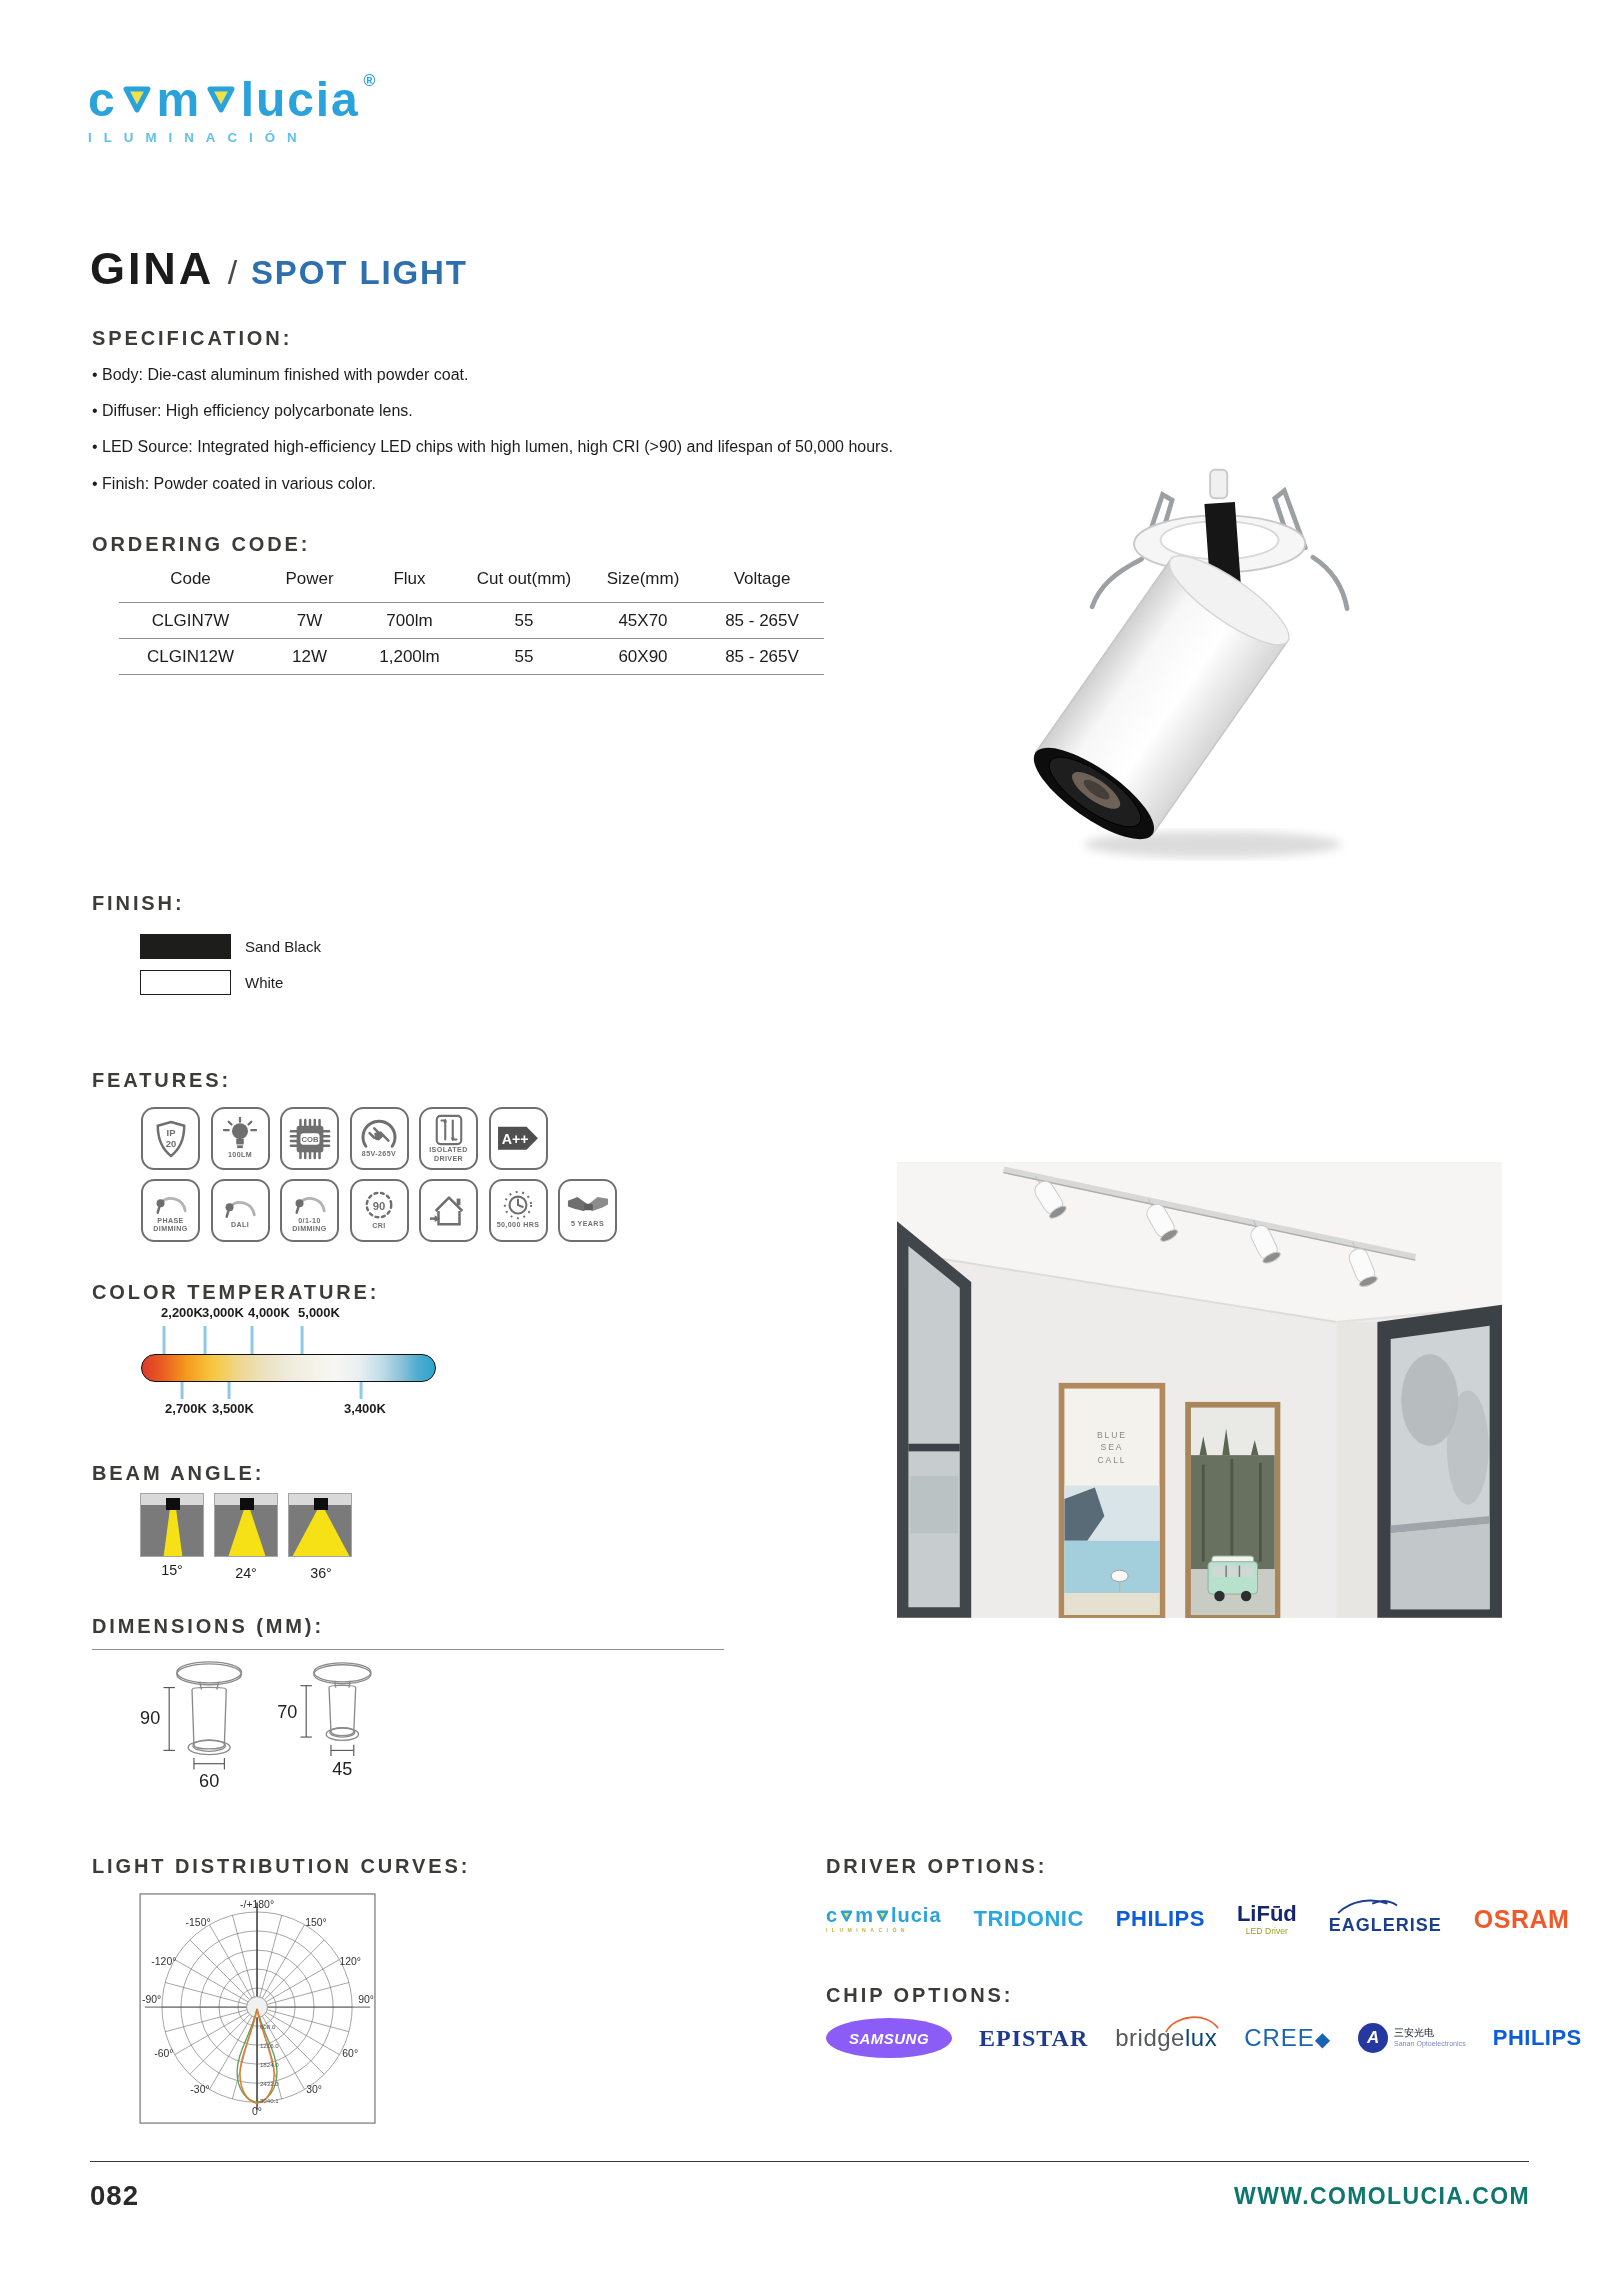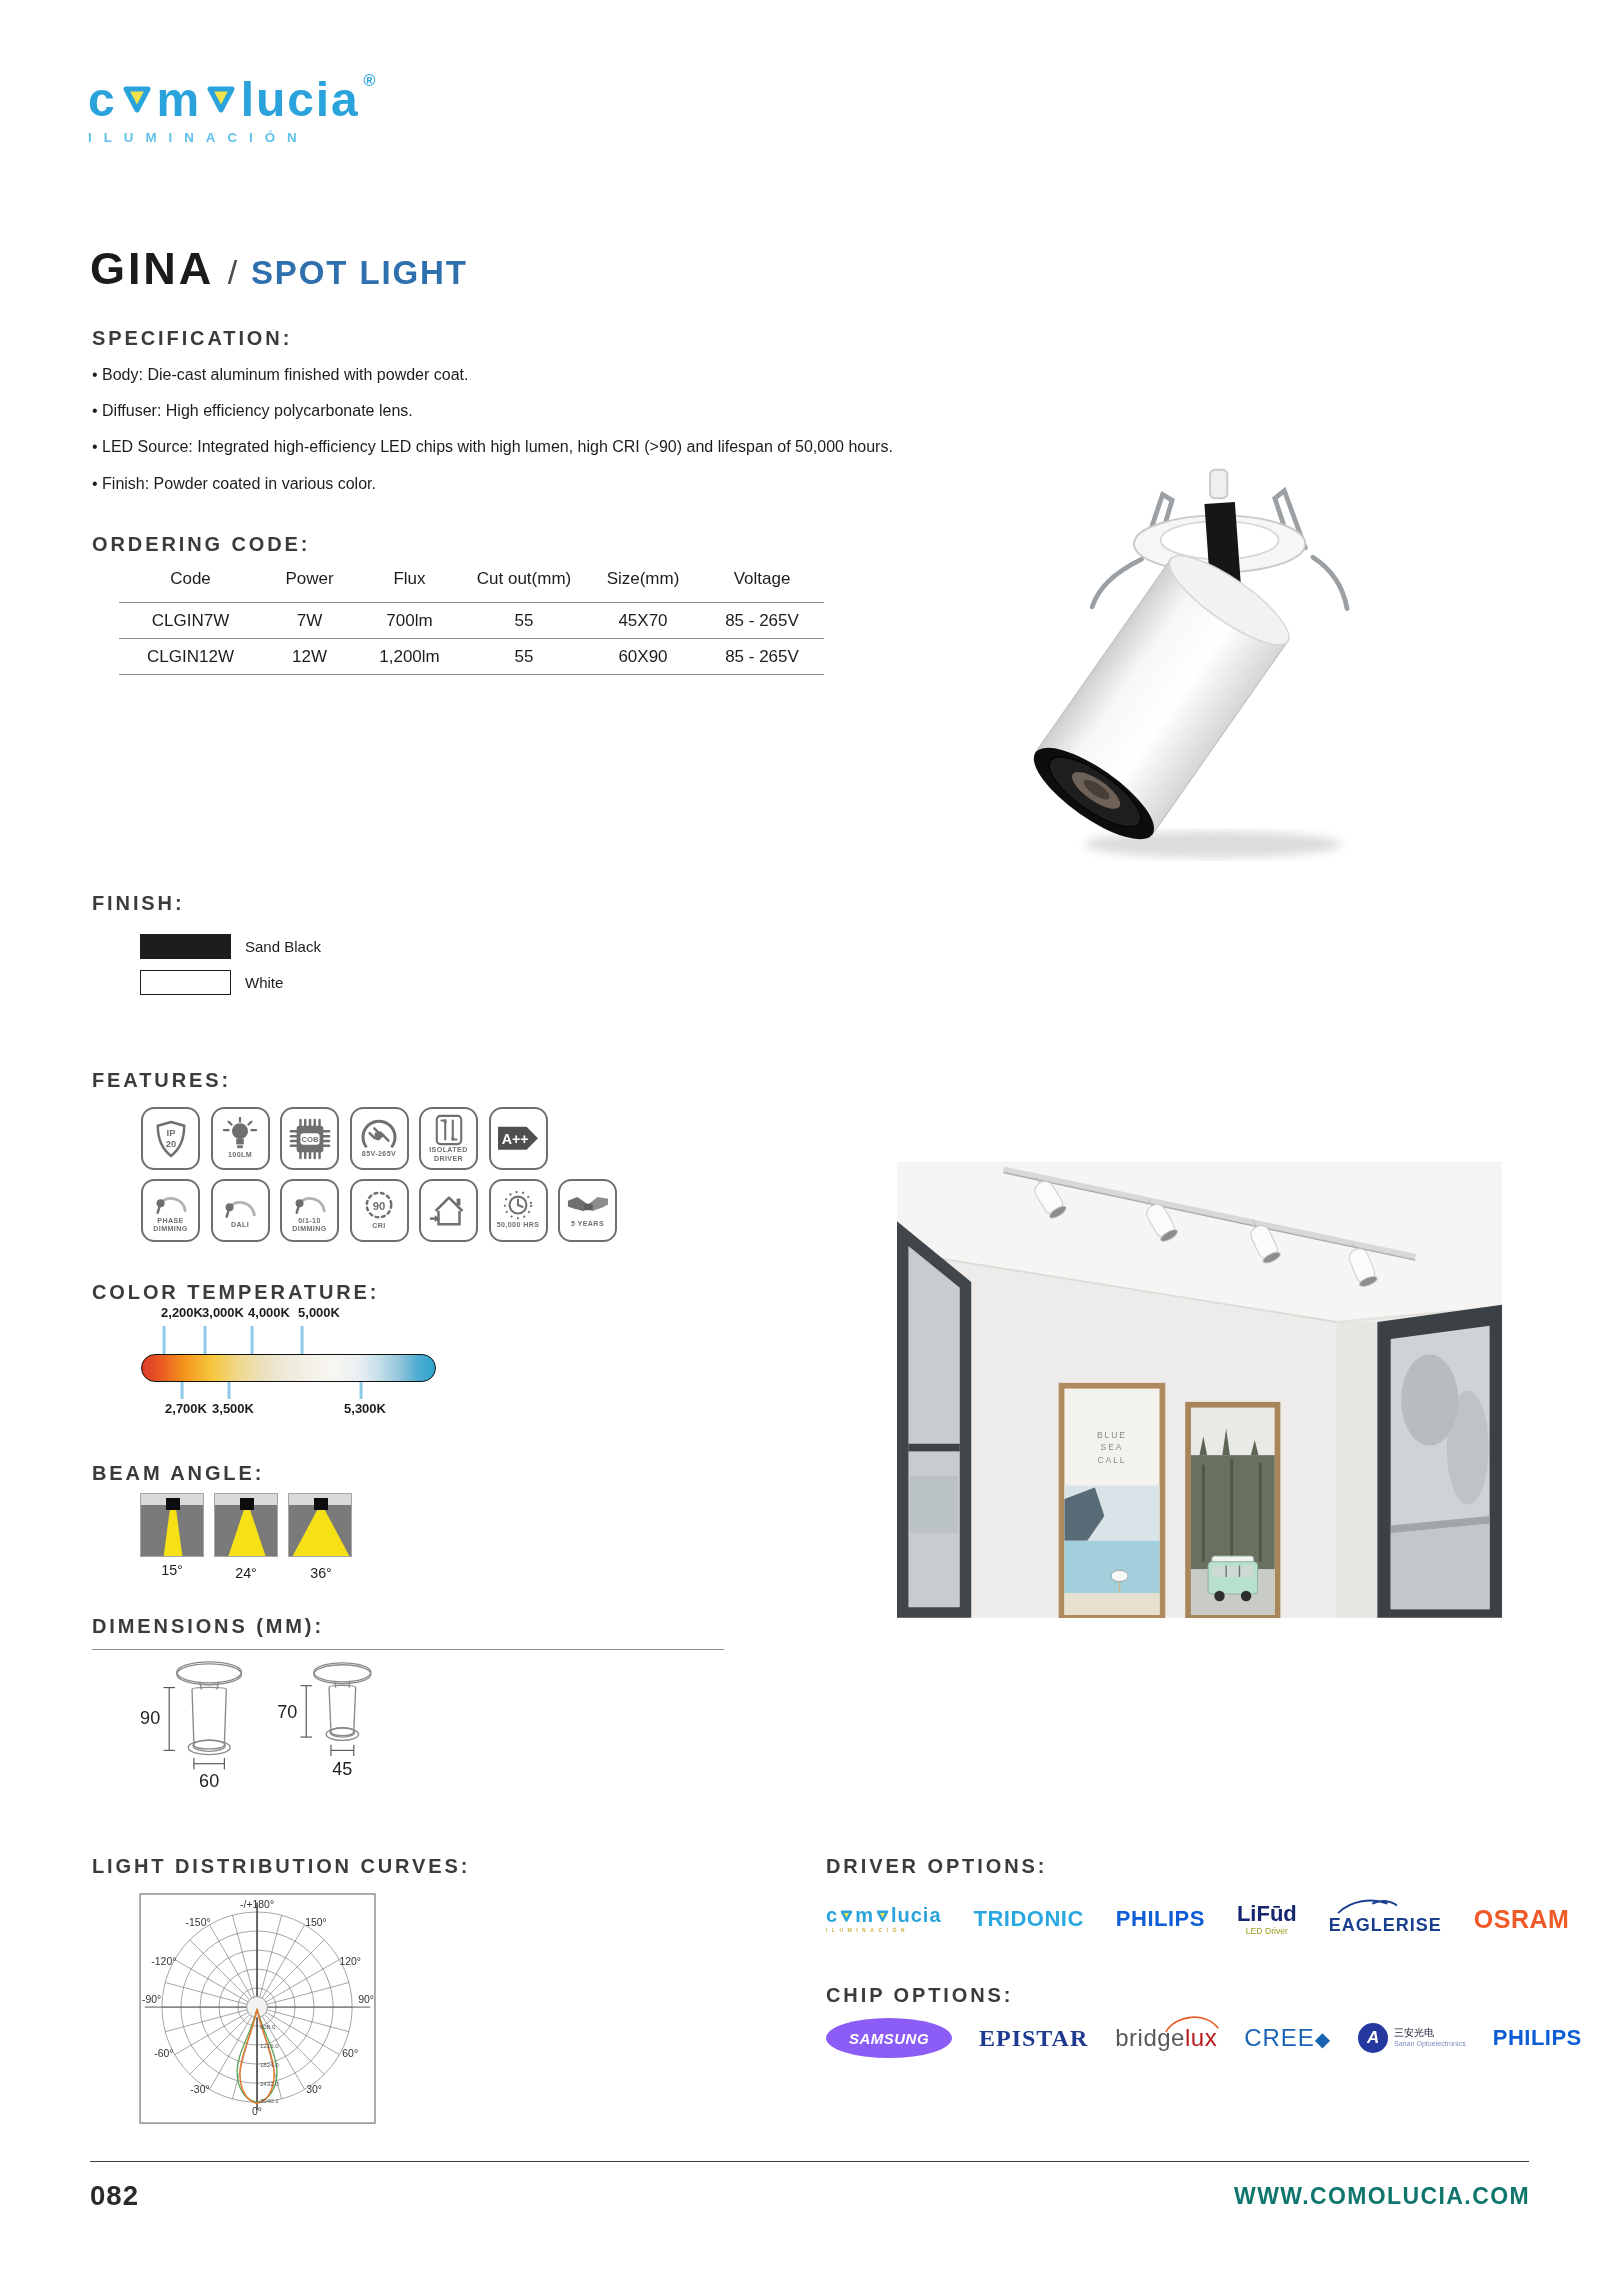--- a/index.html
+++ b/index.html
@@ -53,21 +53,21 @@
   .lg-osram{font-size:25px;font-weight:bold;color:#f05a28;letter-spacing:0.5px;}
   .lg-lifud{display:flex;flex-direction:column;align-items:center;line-height:1;}
   .lg-lifud .a{font-size:22px;font-weight:bold;color:#15256e;}
   .lg-lifud .b{font-size:8.6px;color:#9aa21f;margin-top:1.9px;}
   .lg-eagle{position:relative;font-size:18px;font-weight:bold;color:#1b3f8f;letter-spacing:1px;padding-top:13.3px;}
   .lg-eagle svg{position:absolute;top:-5.7px;left:5.7px;}
   .lg-samsung{width:126px;height:40px;border-radius:50%;background:#8b5cf6;display:flex;align-items:center;justify-content:center;}
   .lg-samsung span{color:#fff;font-size:15px;font-weight:bold;font-style:italic;letter-spacing:0.5px;}
   .lg-epistar{font-family:"Liberation Serif",serif;font-size:24px;font-weight:bold;color:#1e3a8f;letter-spacing:1px;}
   .lg-bridgelux{position:relative;font-size:24px;color:#58595b;letter-spacing:0.5px;}
-  .lg-bridgelux .lux{color:#b91c1c;}
+  .lg-bridgelux .lux{color:#0c4a6e;}
   .lg-bridgelux svg{position:absolute;top:-11.4px;right:-3.8px;}
   .lg-cree{font-size:24px;font-weight:normal;color:#1b63b5;letter-spacing:1px;}
   .lg-cree .dia{font-size:20px;}
   .lg-sanan{display:flex;align-items:center;gap:5.7px;}
   .lg-sanan .ball{width:30px;height:30px;border-radius:50%;background:#2438a0;color:#fff;display:flex;align-items:center;justify-content:center;font-weight:bold;font-style:italic;font-size:17px;}
   .lg-sanan .cn{font-size:10px;color:#0f172a;line-height:1;}
   .lg-sanan .en{font-size:7.1px;color:#7c88c0;line-height:1;margin-top:2.9px;}
   .mini-wordmark{display:flex;align-items:center;gap:1px;color:#2aa2db;font-weight:bold;font-size:20px;letter-spacing:1px;line-height:1;}
   .mini-tag{font-size:5.2px;letter-spacing:4.4px;color:#c9b23c;font-weight:bold;margin-top:1.9px;}
   
@@ -342,21 +342,21 @@
       <div class="ct-tick" style="left: 64px; top: 23px; height: 28.5px;"></div>
       <div class="ct-lab" style="left: 128px; top: 1.9px;">4,000K</div>
       <div class="ct-tick" style="left: 111px; top: 23px; height: 28.5px;"></div>
       <div class="ct-lab" style="left: 178px; top: 1.9px;">5,000K</div>
       <div class="ct-tick" style="left: 161px; top: 23px; height: 28.5px;"></div>
       <div class="ct-tick" style="left: 41px; top: 77px; height: 19px;"></div>
       <div class="ct-lab" style="left: 45px; top: 98px;">2,700K</div>
       <div class="ct-tick" style="left: 88px; top: 77px; height: 19px;"></div>
       <div class="ct-lab" style="left: 92px; top: 98px;">3,500K</div>
       <div class="ct-tick" style="left: 220px; top: 77px; height: 19px;"></div>
-      <div class="ct-lab" style="left: 224px; top: 98px;">5,300K</div>
+      <div class="ct-lab" style="left: 224px; top: 98px;">3,400K</div>
     </div>
   <div class="ct-bar"></div>
 
   <div class="abs sec-h" style="left:92px;top:1462px;">BEAM ANGLE:</div>
   <div class="beam-box" style="left:140px;top:1493px;">
     <div class="beam-cone" style="clip-path:polygon(45% 0,55% 0,65% 100%,35% 100%);"></div>
     <div class="beam-strip"></div>
     <div class="beam-fix"></div>
   </div>
   <div class="beam-box" style="left:214px;top:1493px;">

